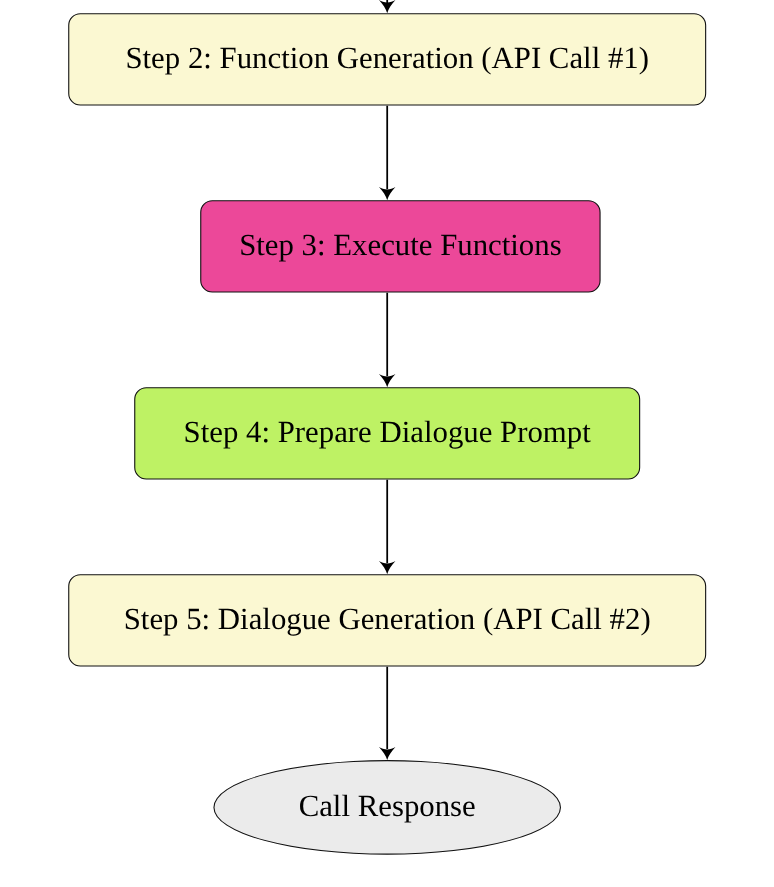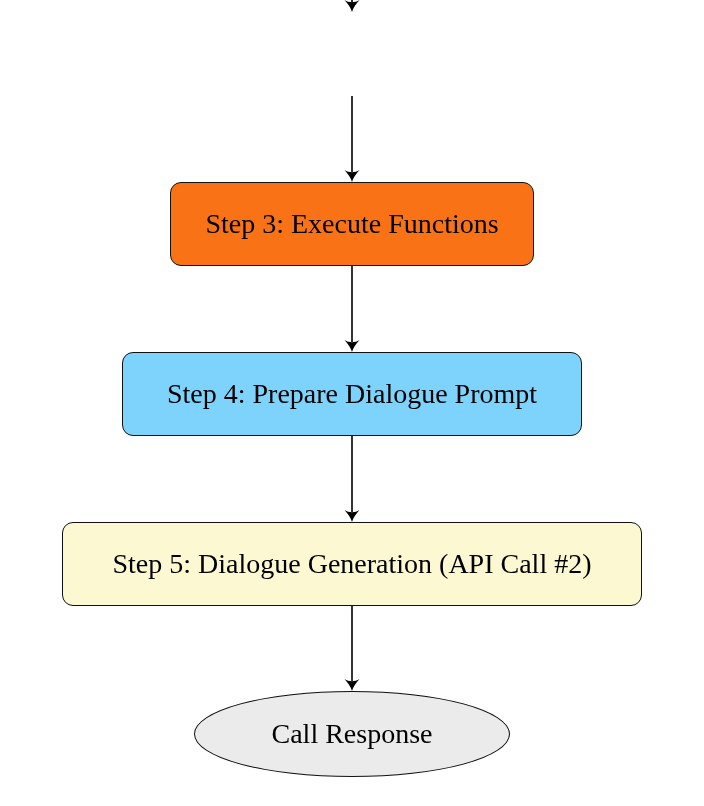--- a/index.html
+++ b/index.html
@@ -55,36 +55,39 @@
 </head>
 <body>
 
 <div id="canvas">
 
   <svg id="arrow-in" class="arrow" width="16" height="12" viewBox="0 0 16 12">
     <line x1="8" y1="0" x2="8" y2="3"></line>
     <path d="M 0.5 0 C 4 4, 7 8, 8 12 C 9 8, 12 4, 15.5 0 C 11 3, 5 3, 0.5 0 Z"></path>
   </svg>
 
+  <div id="node-step2" class="node rounded-rect" style="background-color: rgb(251, 248, 210);">
+    <span>Step 2: Function Generation (API Call #1)</span>
+  </div>
 
   <svg id="arrow-2-3" class="arrow" width="16" height="86" viewBox="0 0 16 86">
     <line x1="8" y1="0" x2="8" y2="76"></line>
     <path d="M 0.5 74 C 4 78, 7 82, 8 86 C 9 82, 12 78, 15.5 74 C 11 77, 5 77, 0.5 74 Z"></path>
   </svg>
 
-  <div id="node-step3" class="node rounded-rect" style="background-color: #f97316;">
+  <div id="node-step3" class="node rounded-rect" style="background-color: #ec4899; margin-left: 12px;">
     <span>Step 3: Execute Functions</span>
   </div>
 
   <svg id="arrow-3-4" class="arrow" width="16" height="86" viewBox="0 0 16 86">
     <line x1="8" y1="0" x2="8" y2="76"></line>
     <path d="M 0.5 74 C 4 78, 7 82, 8 86 C 9 82, 12 78, 15.5 74 C 11 77, 5 77, 0.5 74 Z"></path>
   </svg>
 
-  <div id="node-step4" class="node rounded-rect" style="background-color: #7dd3fc; align-items: center;">
+  <div id="node-step4" class="node rounded-rect" style="background-color: #bef264; align-items: center;">
     <span>Step 4: Prepare Dialogue Prompt</span>
   </div>
 
   <svg id="arrow-4-5" class="arrow" width="16" height="86" viewBox="0 0 16 86">
     <line x1="8" y1="0" x2="8" y2="76"></line>
     <path d="M 0.5 74 C 4 78, 7 82, 8 86 C 9 82, 12 78, 15.5 74 C 11 77, 5 77, 0.5 74 Z"></path>
   </svg>
 
   <div id="node-step5" class="node rounded-rect" style="background-color: rgb(251, 248, 210);">
     <span>Step 5: Dialogue Generation (API Call #2)</span>

